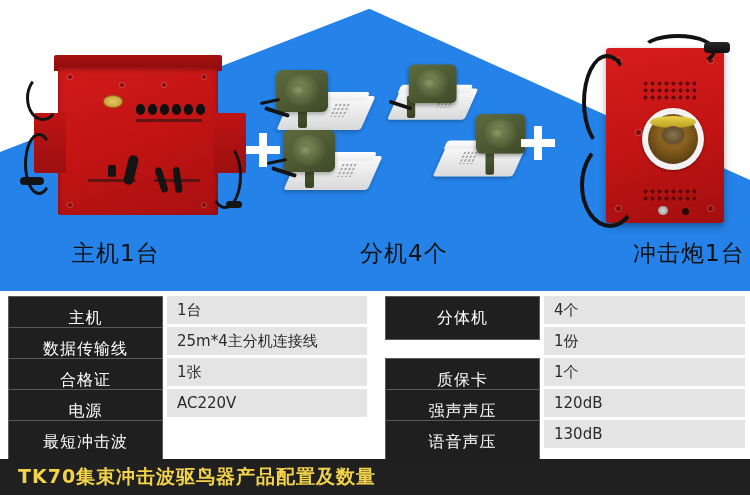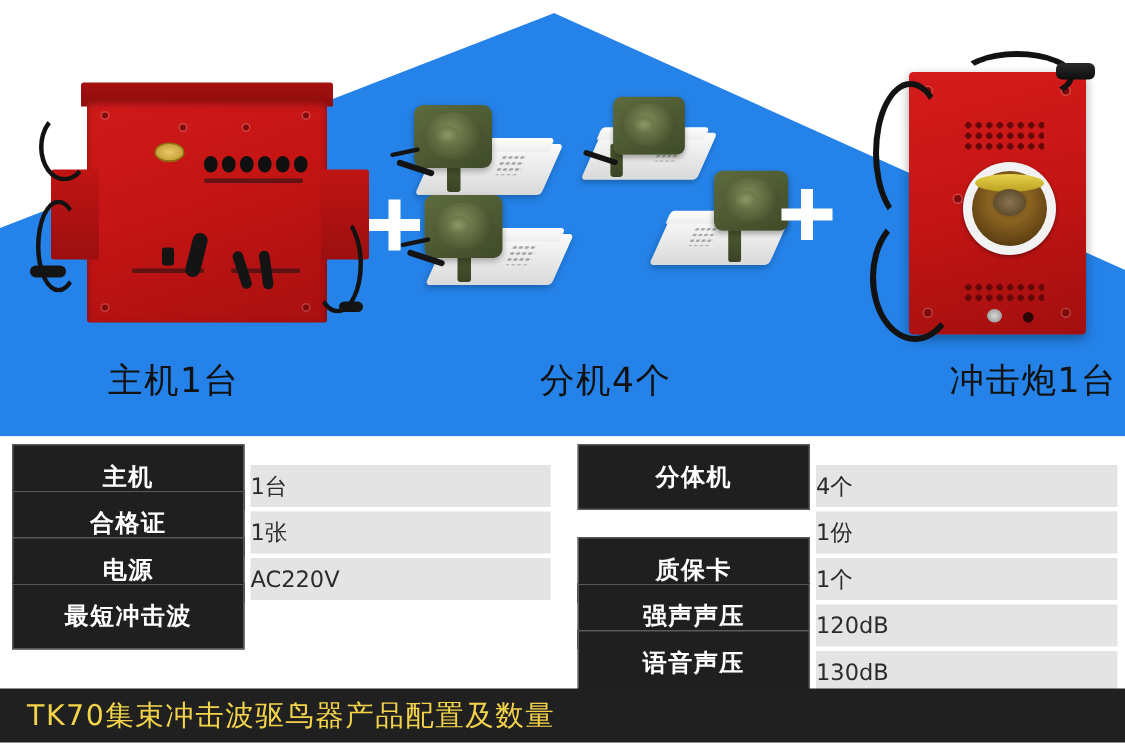--- a/index.html
+++ b/index.html
@@ -118,36 +118,36 @@
   
   .specs { position:absolute; left:0; top:296px; width:750px; height:158px; }
   .col { position:absolute; top:0; width:375px; }
   .col.left { left:0; }
   .col.right { left:377px; }
   .row { position:relative; height:28px; margin-bottom:3px; }
   .cell-label {
     position:absolute; left:8px; top:0; width:155px; height:44px;
     background:#1f1f1f; color:#ffffff;
     display:flex; align-items:center; justify-content:center;
-    font-size:16px; font-weight:bold; letter-spacing:1px;
+    font-size:16px; font-weight:normal; letter-spacing:1px;
     box-shadow: inset 0 0 0 1px #5a5a5a;
   }
   .cell-value {
-    position:absolute; left:167px; top:14px; width:200px; height:28px;
+    position:absolute; left:167px; top:0; width:200px; height:28px;
     background:#e4e4e4; color:#2b2b2b;
     display:flex; align-items:center;
-    font-size:15px;
+    padding-left:10px; font-size:15px;
   }
   .col.right .cell-label { left:8px; width:155px; }
   .col.right .cell-value { left:167px; width:201px; }
 
   
   .banner { position:absolute; left:0; top:459px; width:750px; height:36px;
             background:#202020; display:flex; align-items:center; }
-  .banner-text { color:#f2d34a; font-size:19px; font-weight:normal; letter-spacing:1px;
+  .banner-text { color:#f2d34a; font-size:19px; font-weight:bold; letter-spacing:1px;
             padding-left:18px; white-space:nowrap; }
 </style>
 </head>
 <body>
 
 <div id="page">
 
   <div class="hero">
     <div class="hero-blue"></div>
     <div class="hero-white-wedge"></div>
@@ -267,20 +267,24 @@
     <div class="caption cap-3">冲击炮1台</div>
   </div>
 
   <div class="specs">
     <div class="col left">
       <div class="row">
         <div class="cell-label">主机</div>
         <div class="cell-value">1台</div>
       </div>
       <div class="row">
+        <div class="cell-label">数据传输线</div>
+        <div class="cell-value">25m*4主分机连接线</div>
+      </div>
+      <div class="row">
         <div class="cell-label">合格证</div>
         <div class="cell-value">1张</div>
       </div>
       <div class="row">
         <div class="cell-label">电源</div>
         <div class="cell-value">AC220V</div>
       </div>
       <div class="row">
         <div class="cell-label">最短冲击波</div>
       </div>

